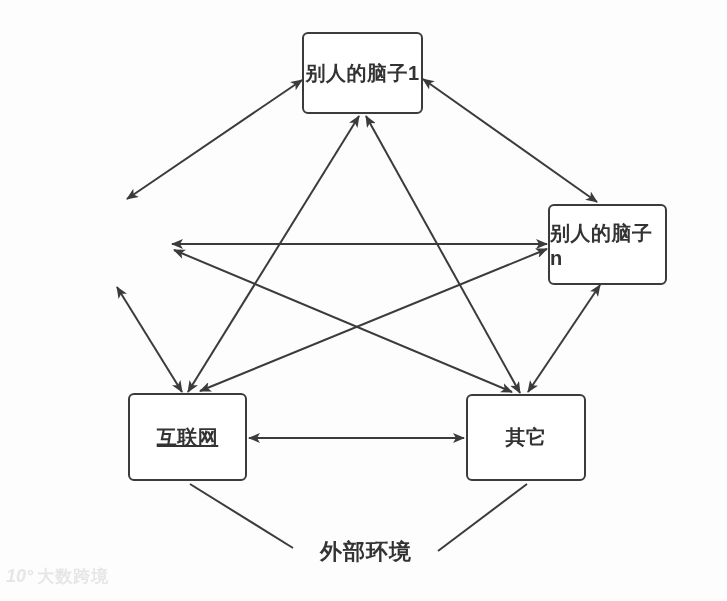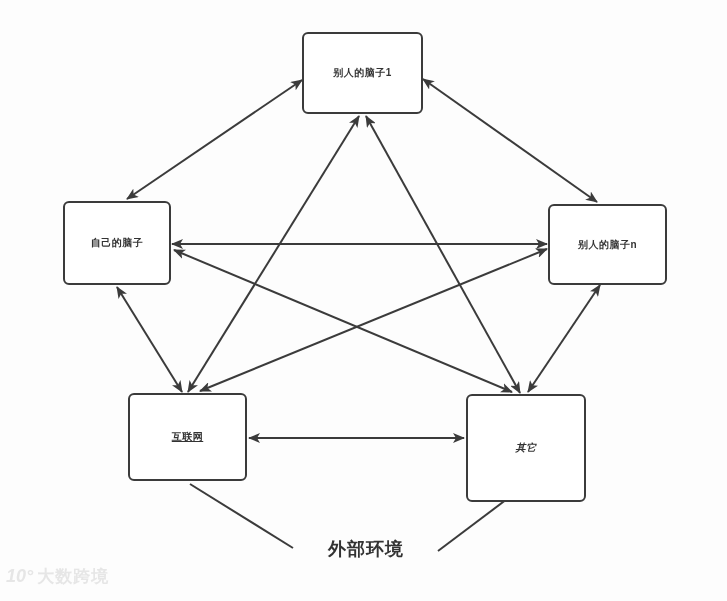--- a/index.html
+++ b/index.html
@@ -24,38 +24,38 @@
   }
   .node {
     position: absolute;
     box-sizing: border-box;
     border: 2px solid #3b3b3b;
     border-radius: 6px;
     background: #ffffff;
     display: flex;
     align-items: center;
     justify-content: center;
-    font-size: 10px;
+    font-size: 20px;
     font-weight: bold;
     color: #333333;
     letter-spacing: 0.5px;
     cursor: default;
   }
   #n-brain1   { left: 302px; top: 32px;  width: 121px; height: 82px; }
   #n-self     { left: 63px;  top: 201px; width: 108px; height: 84px; }
   #n-brainN   { left: 548px; top: 204px; width: 119px; height: 81px; }
   #n-internet { left: 128px; top: 393px; width: 119px; height: 88px; text-decoration: underline; }
-  #n-other    { left: 466px; top: 394px; width: 120px; height: 108px; font-style: italic; }
+  #n-other    { left: 466px; top: 394px; width: 120px; height: 87px; }
   .ext-label {
     position: absolute;
     left: 300px;
     top: 537px;
     width: 132px;
     text-align: center;
-    font-size: 18px;
+    font-size: 22px;
     font-weight: bold;
     color: #333333;
     letter-spacing: 1px;
   }
   .watermark {
     position: absolute;
     left: 6px;
     top: 565px;
     color: #e6e6e6;
     font-weight: bold;
@@ -95,23 +95,20 @@
     <line x1="249" y1="438" x2="464" y2="438" stroke="#3b3b3b" stroke-width="2" marker-start="url(#arrow)" marker-end="url(#arrow)"></line>
 
     <line x1="190" y1="484" x2="293" y2="548" stroke="#3b3b3b" stroke-width="2"></line>
     <line x1="527" y1="484" x2="438" y2="551" stroke="#3b3b3b" stroke-width="2"></line>
   </svg>
 
   <div class="node" id="n-brain1">
     <span>别人的脑子1</span>
   </div>
 
-  <div class="node" id="n-self">
-    <span>自己的脑子</span>
-  </div>
 
   <div class="node" id="n-brainN">
     <span>别人的脑子n</span>
   </div>
 
   <div class="node" id="n-internet">
     <span>互联网</span>
   </div>
 
   <div class="node" id="n-other">

